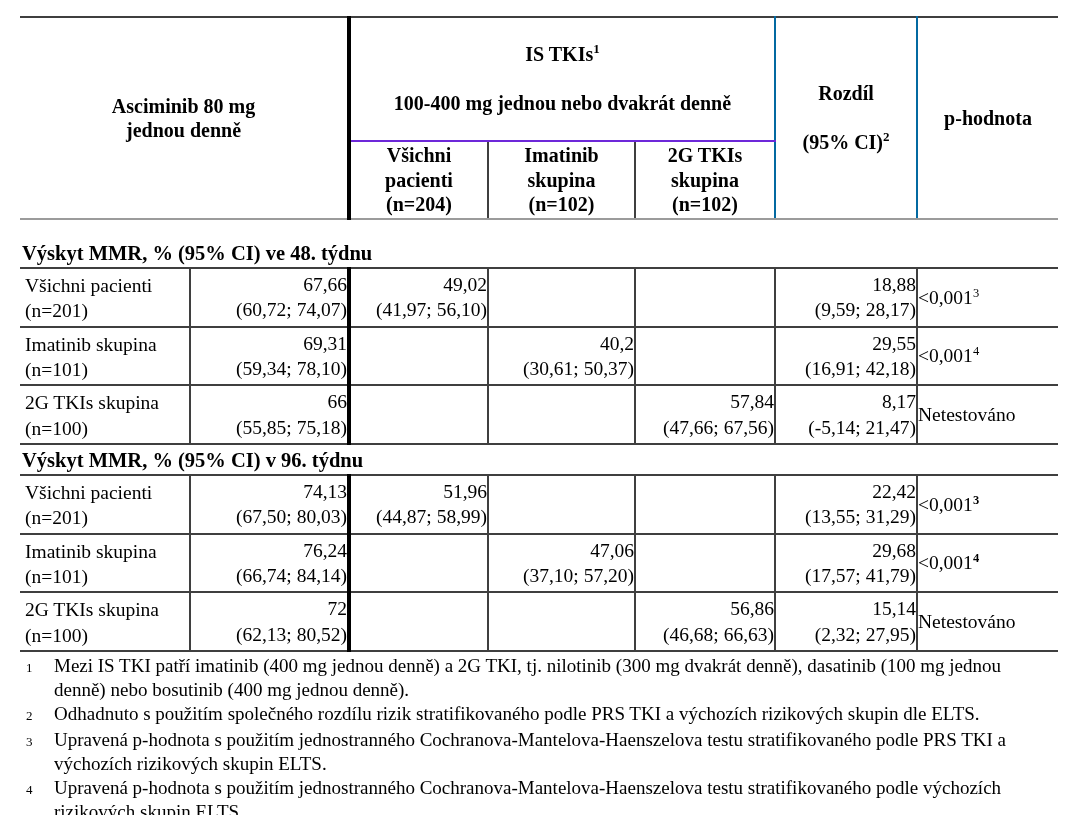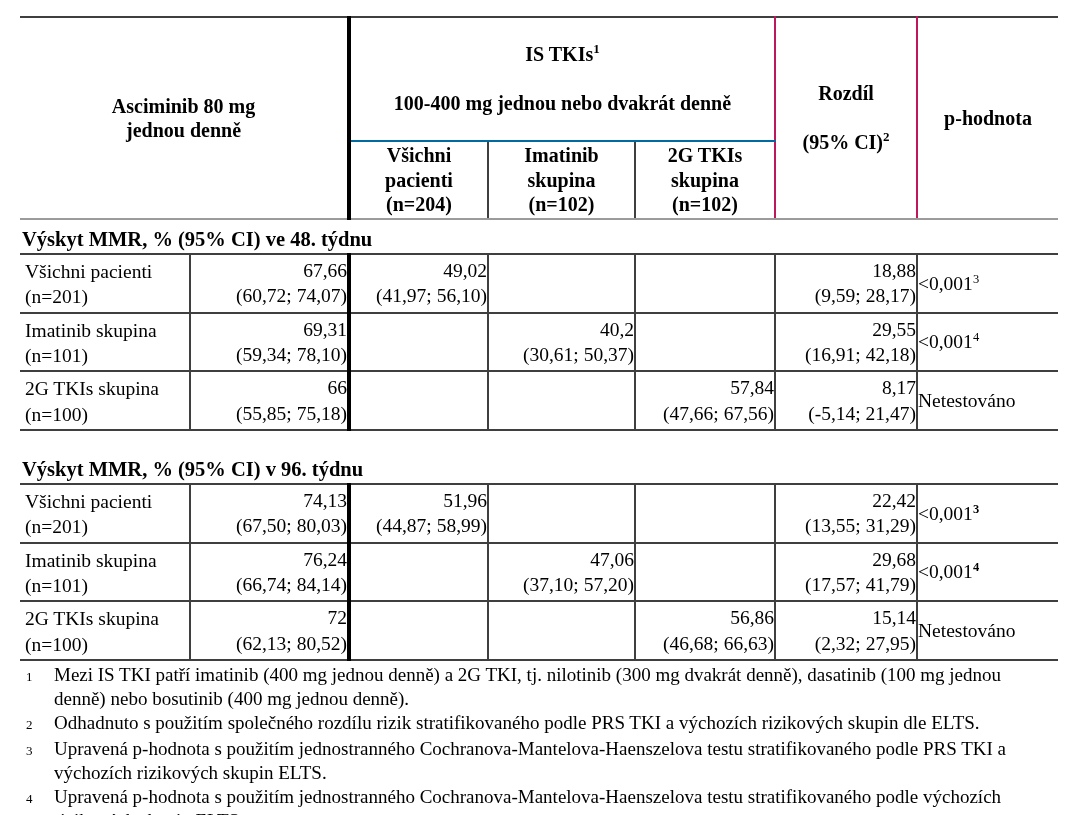--- a/index.html
+++ b/index.html
@@ -14,29 +14,29 @@
     border-collapse:collapse;table-layout:fixed;width:1038px;
     border-top:2px solid #3f3f3f;
   }
   td{padding:0;vertical-align:middle;}
 
   
   tr.hrow1{height:57px;}
   tr.hrow2{height:78px;}
   td.h{font-weight:bold;text-align:center;font-size:20px;line-height:1.22;white-space:pre-line;}
   td.h-asc{border-bottom:2px solid #9b9b9b;}
-  td.h-group{border-left:4px solid #000;border-bottom:2px solid #0369a1;}
+  td.h-group{border-left:4px solid #000;border-bottom:2px solid #6d28d9;}
   td.h-sub{border-bottom:2px solid #9b9b9b;}
   td.h-sub-all{border-left:4px solid #000;}
   td.h-sub-ima,td.h-sub-2g{border-left:2px solid #3f3f3f;border-radius:22px;}
-  td.h-rozdil,td.h-p{border-left:2px solid #be185d;border-bottom:2px solid #9b9b9b;margin-left:40px;}
-
-  
-  tr.section{height:35px;}
-  tr.section.s2{height:54px;}
+  td.h-rozdil,td.h-p{border-left:2px solid #0369a1;border-bottom:2px solid #9b9b9b;margin-left:40px;}
+
+  
+  tr.section{height:49px;}
+  tr.section.s2{height:31px;}
   tr.section td{
     font-weight:bold;font-size:20.5px;text-align:left;
     padding:3px 2px 2px 2px;border-bottom:2px solid #3f3f3f;vertical-align:bottom;
   }
 
   
   tr.drow{height:55px;}
   tr.drow td{border-bottom:2px solid #3f3f3f;font-size:19.5px;line-height:1.3;white-space:pre-line;}
   td.lab{text-align:left;padding:4px 4px 2px 5px;}
   td.val{text-align:right;}

